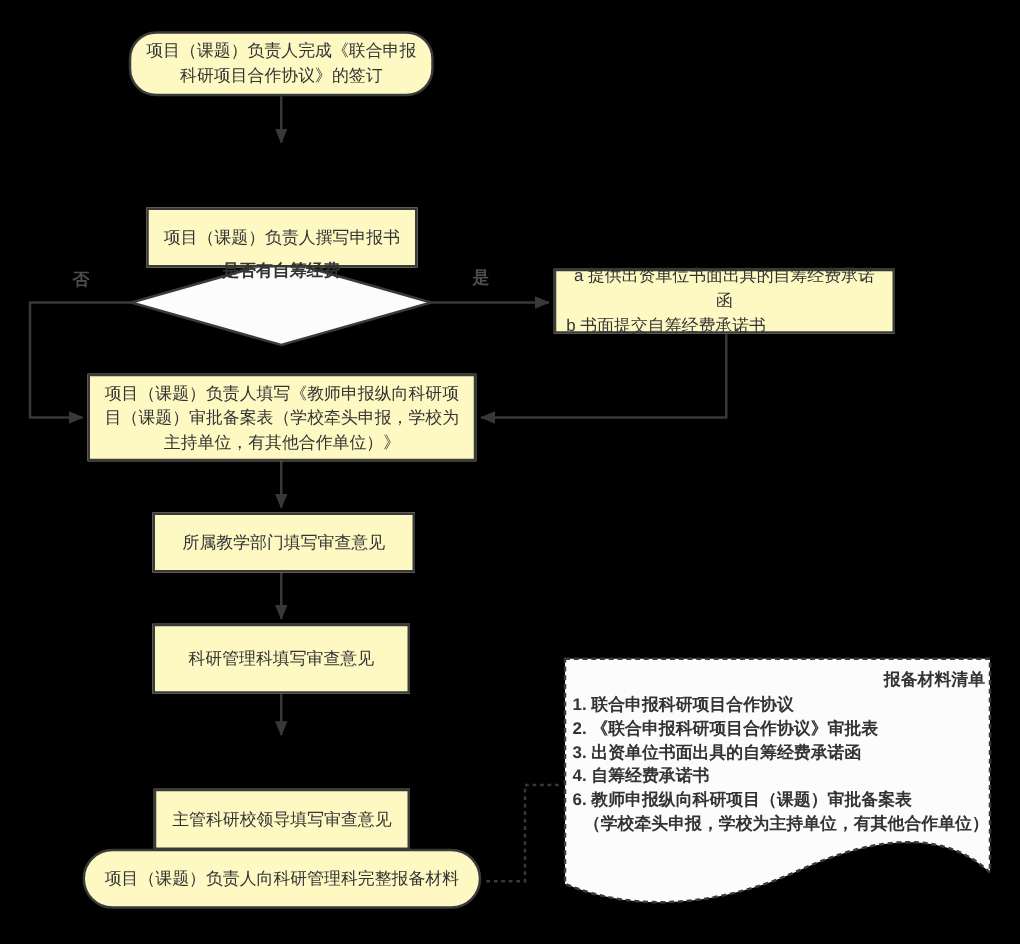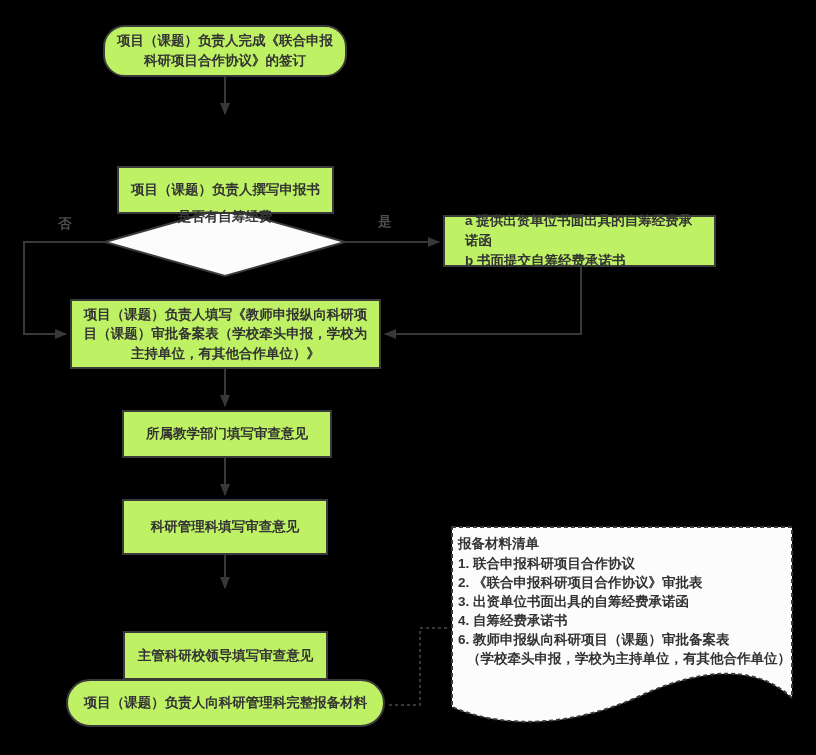--- a/index.html
+++ b/index.html
@@ -2,52 +2,52 @@
 <html><head>
 <meta charset="utf-8">
 <style>
   html,body{margin:0;padding:0;background:#000;}
   .canvas{
     position:relative;width:816px;height:755px;background:#000000;
     font-family:"Liberation Sans","DejaVu Sans",sans-serif;overflow:hidden;
   }
   .layer{position:absolute;left:0;top:0;width:816px;height:755px;}
   .node{
-    position:absolute;box-sizing:border-box;background:#bef264;
-    border:2px solid #3a3a3a;color:#333333;font-weight:700;font-size:13.5px;
+    position:absolute;box-sizing:border-box;background:#fef9c3;
+    border:2px solid #3a3a3a;color:#333333;font-weight:400;font-size:13.5px;
     display:flex;align-items:center;justify-content:center;text-align:center;
     line-height:1.45;padding:0 12px;
   }
   .stadium-top{left:103px;top:25px;width:244px;height:52px;border-radius:22px;}
   .box-write{left:117px;top:118px;width:217px;height:48px;margin-top:48px;}
   .diamond-label{
     position:absolute;left:105px;top:208px;width:240px;height:68px;
     display:flex;justify-content:center;color:#333333;
     font-weight:700;font-size:13.5px;
   }
   .box-ab{
     left:443px;top:215px;width:273px;height:52px;flex-direction:column;
-    align-items:flex-start;justify-content:center;text-align:left;
-    padding:0 20px;line-height:1.5;
+    align-items:flex-start;justify-content:center;text-align:center;
+    padding:0 8px;line-height:1.5;
   }
   .box-big{left:70px;top:299px;width:311px;height:70px;padding:0 9px;}
   .box-dept{left:122px;top:410px;width:210px;height:48px;}
   .box-sci{left:122px;top:499px;width:206px;height:56px;}
   .box-leader{left:123px;top:592px;width:205px;height:49px;margin-top:39px;}
   .stadium-bottom{left:66px;top:679px;width:319px;height:48px;border-radius:24px;}
   .branch-label{
     position:absolute;color:#4d4d4d;font-weight:700;font-size:13.5px;
   }
   .label-no{left:58px;top:215px;}
   .label-yes{left:378px;top:213px;}
   .doc-text{
     position:absolute;left:458px;top:534px;width:330px;color:#333333;
     font-weight:700;font-size:13.5px;line-height:19px;text-align:left;
   }
-  .doc-title{text-align:left;margin-bottom:1px;}
+  .doc-title{text-align:right;margin-bottom:1px;}
   .doc-item{white-space:nowrap;}
   .doc-item:last-child{padding-left:9px;}
 </style>
 </head>
 <body>
 
 <div class="canvas">
 
   <svg class="layer" width="816" height="755" viewBox="0 0 816 755">
     <defs>

